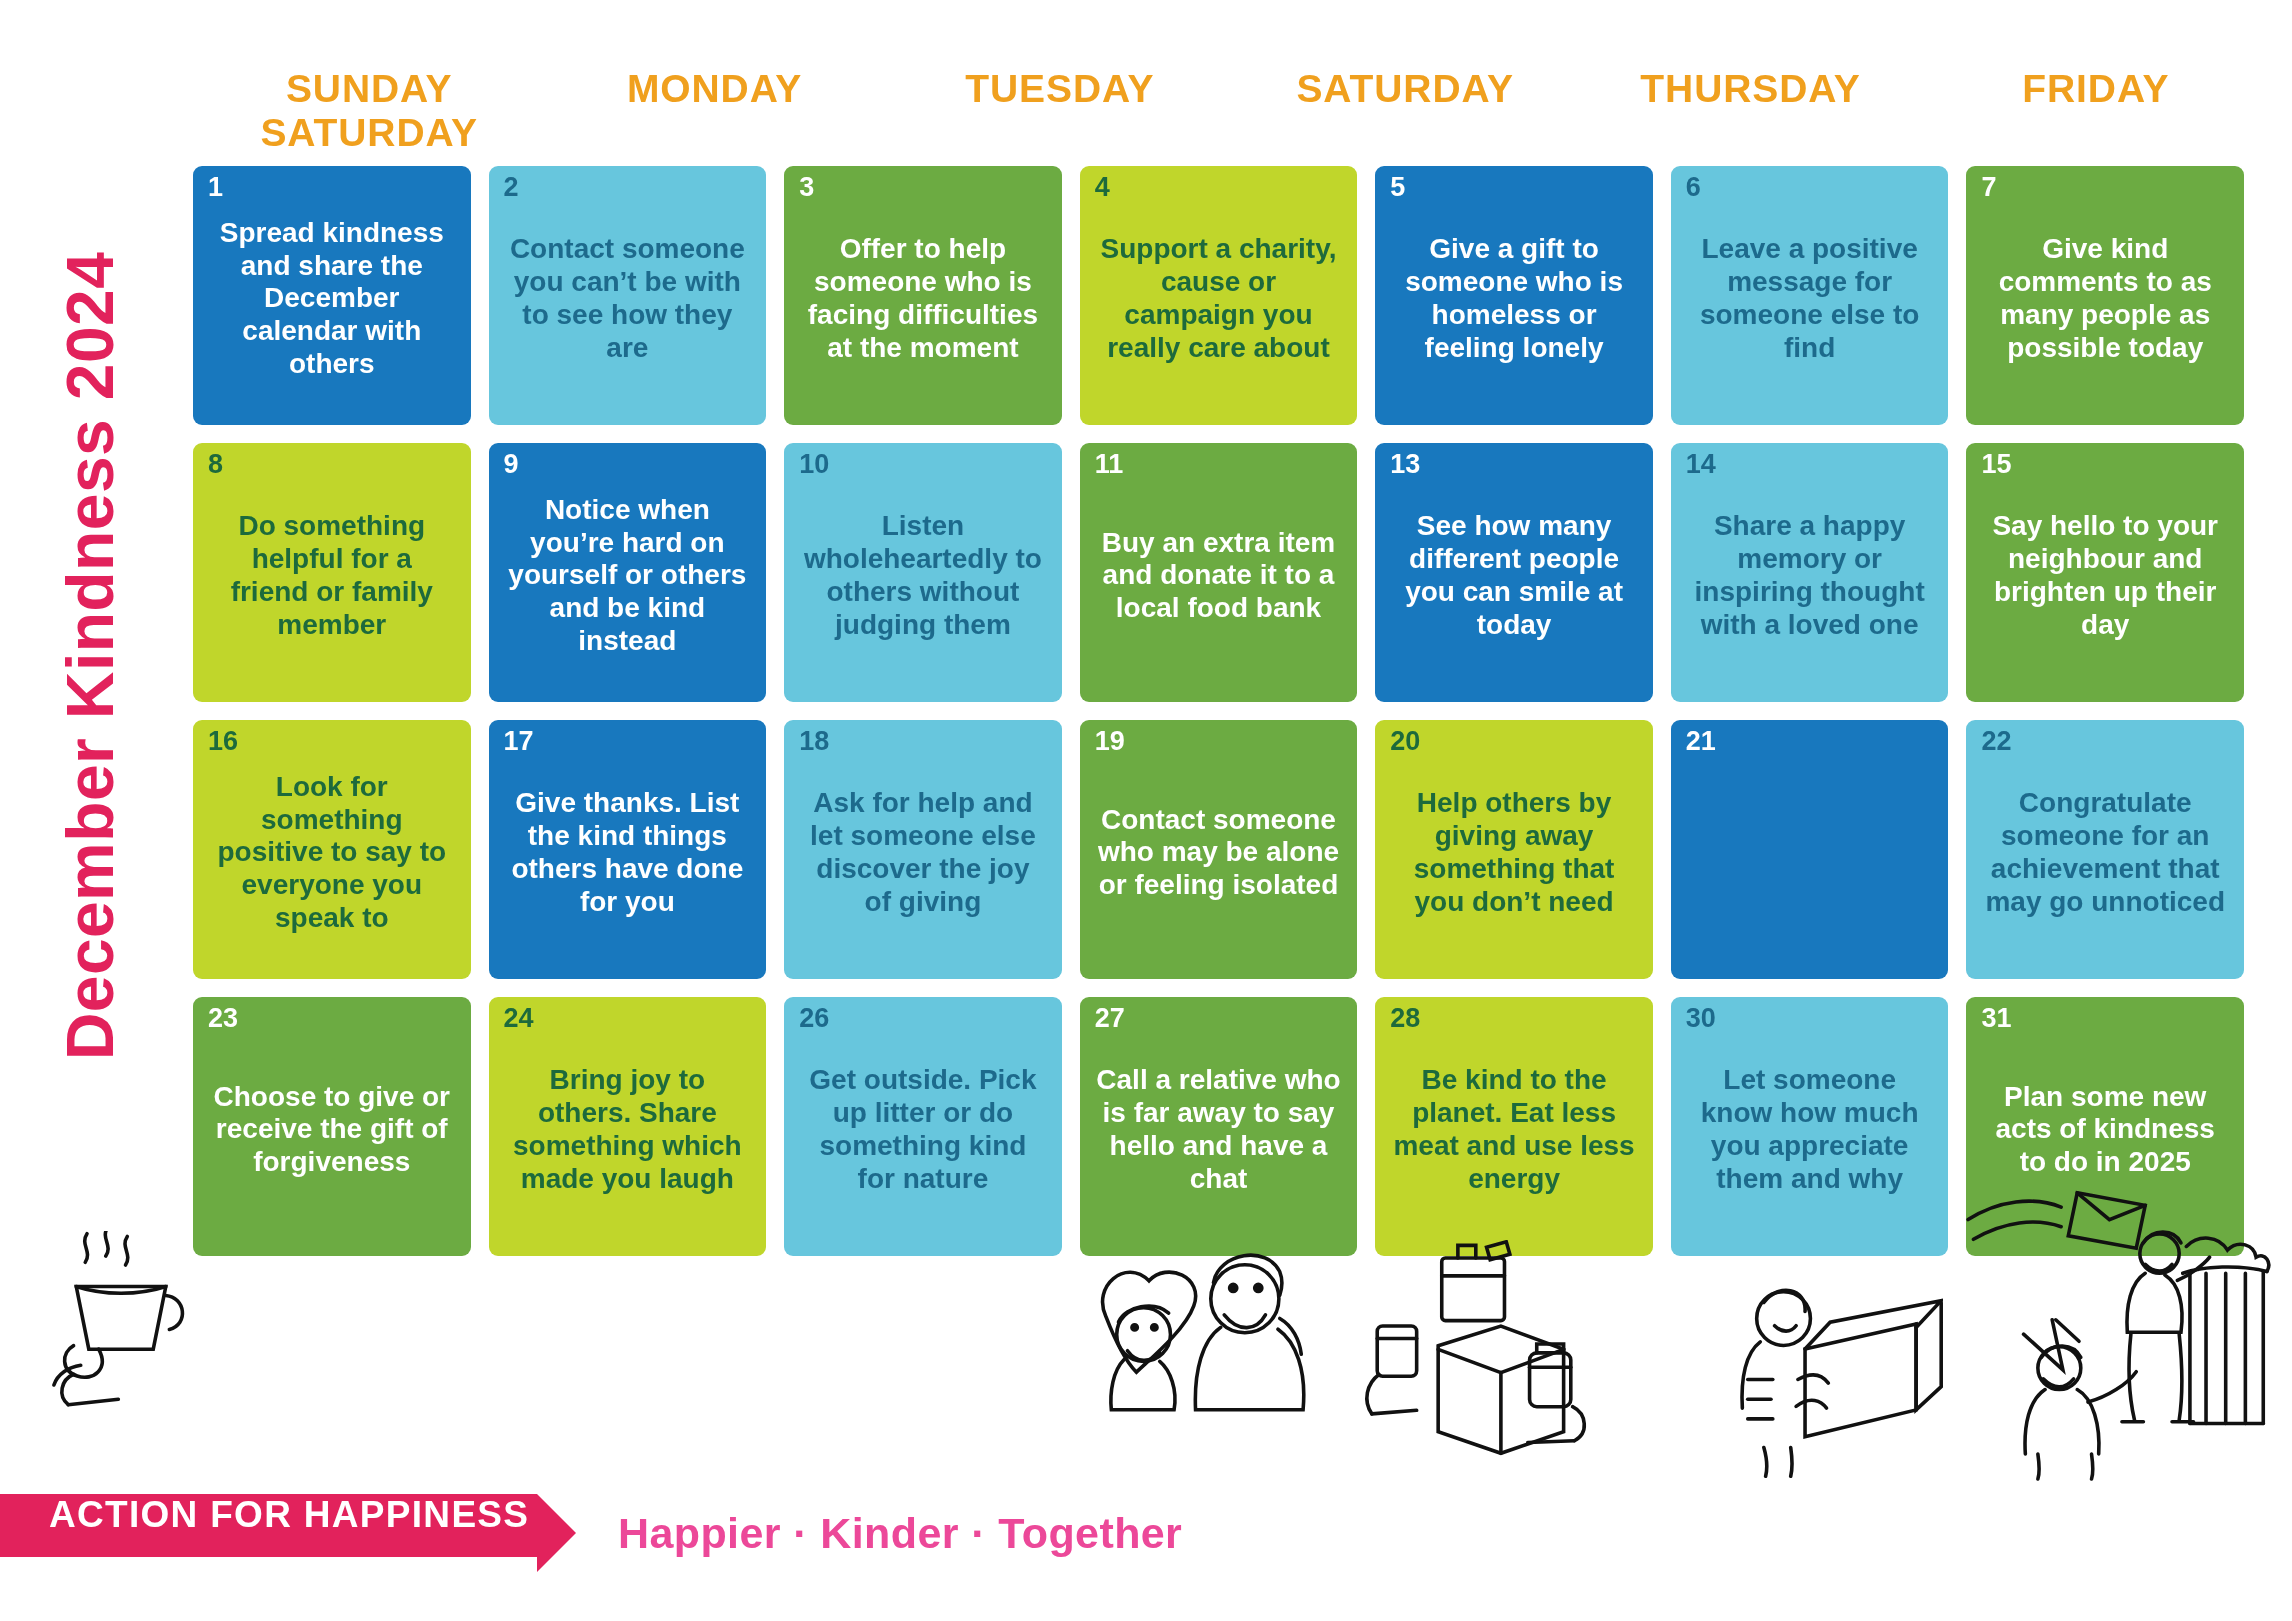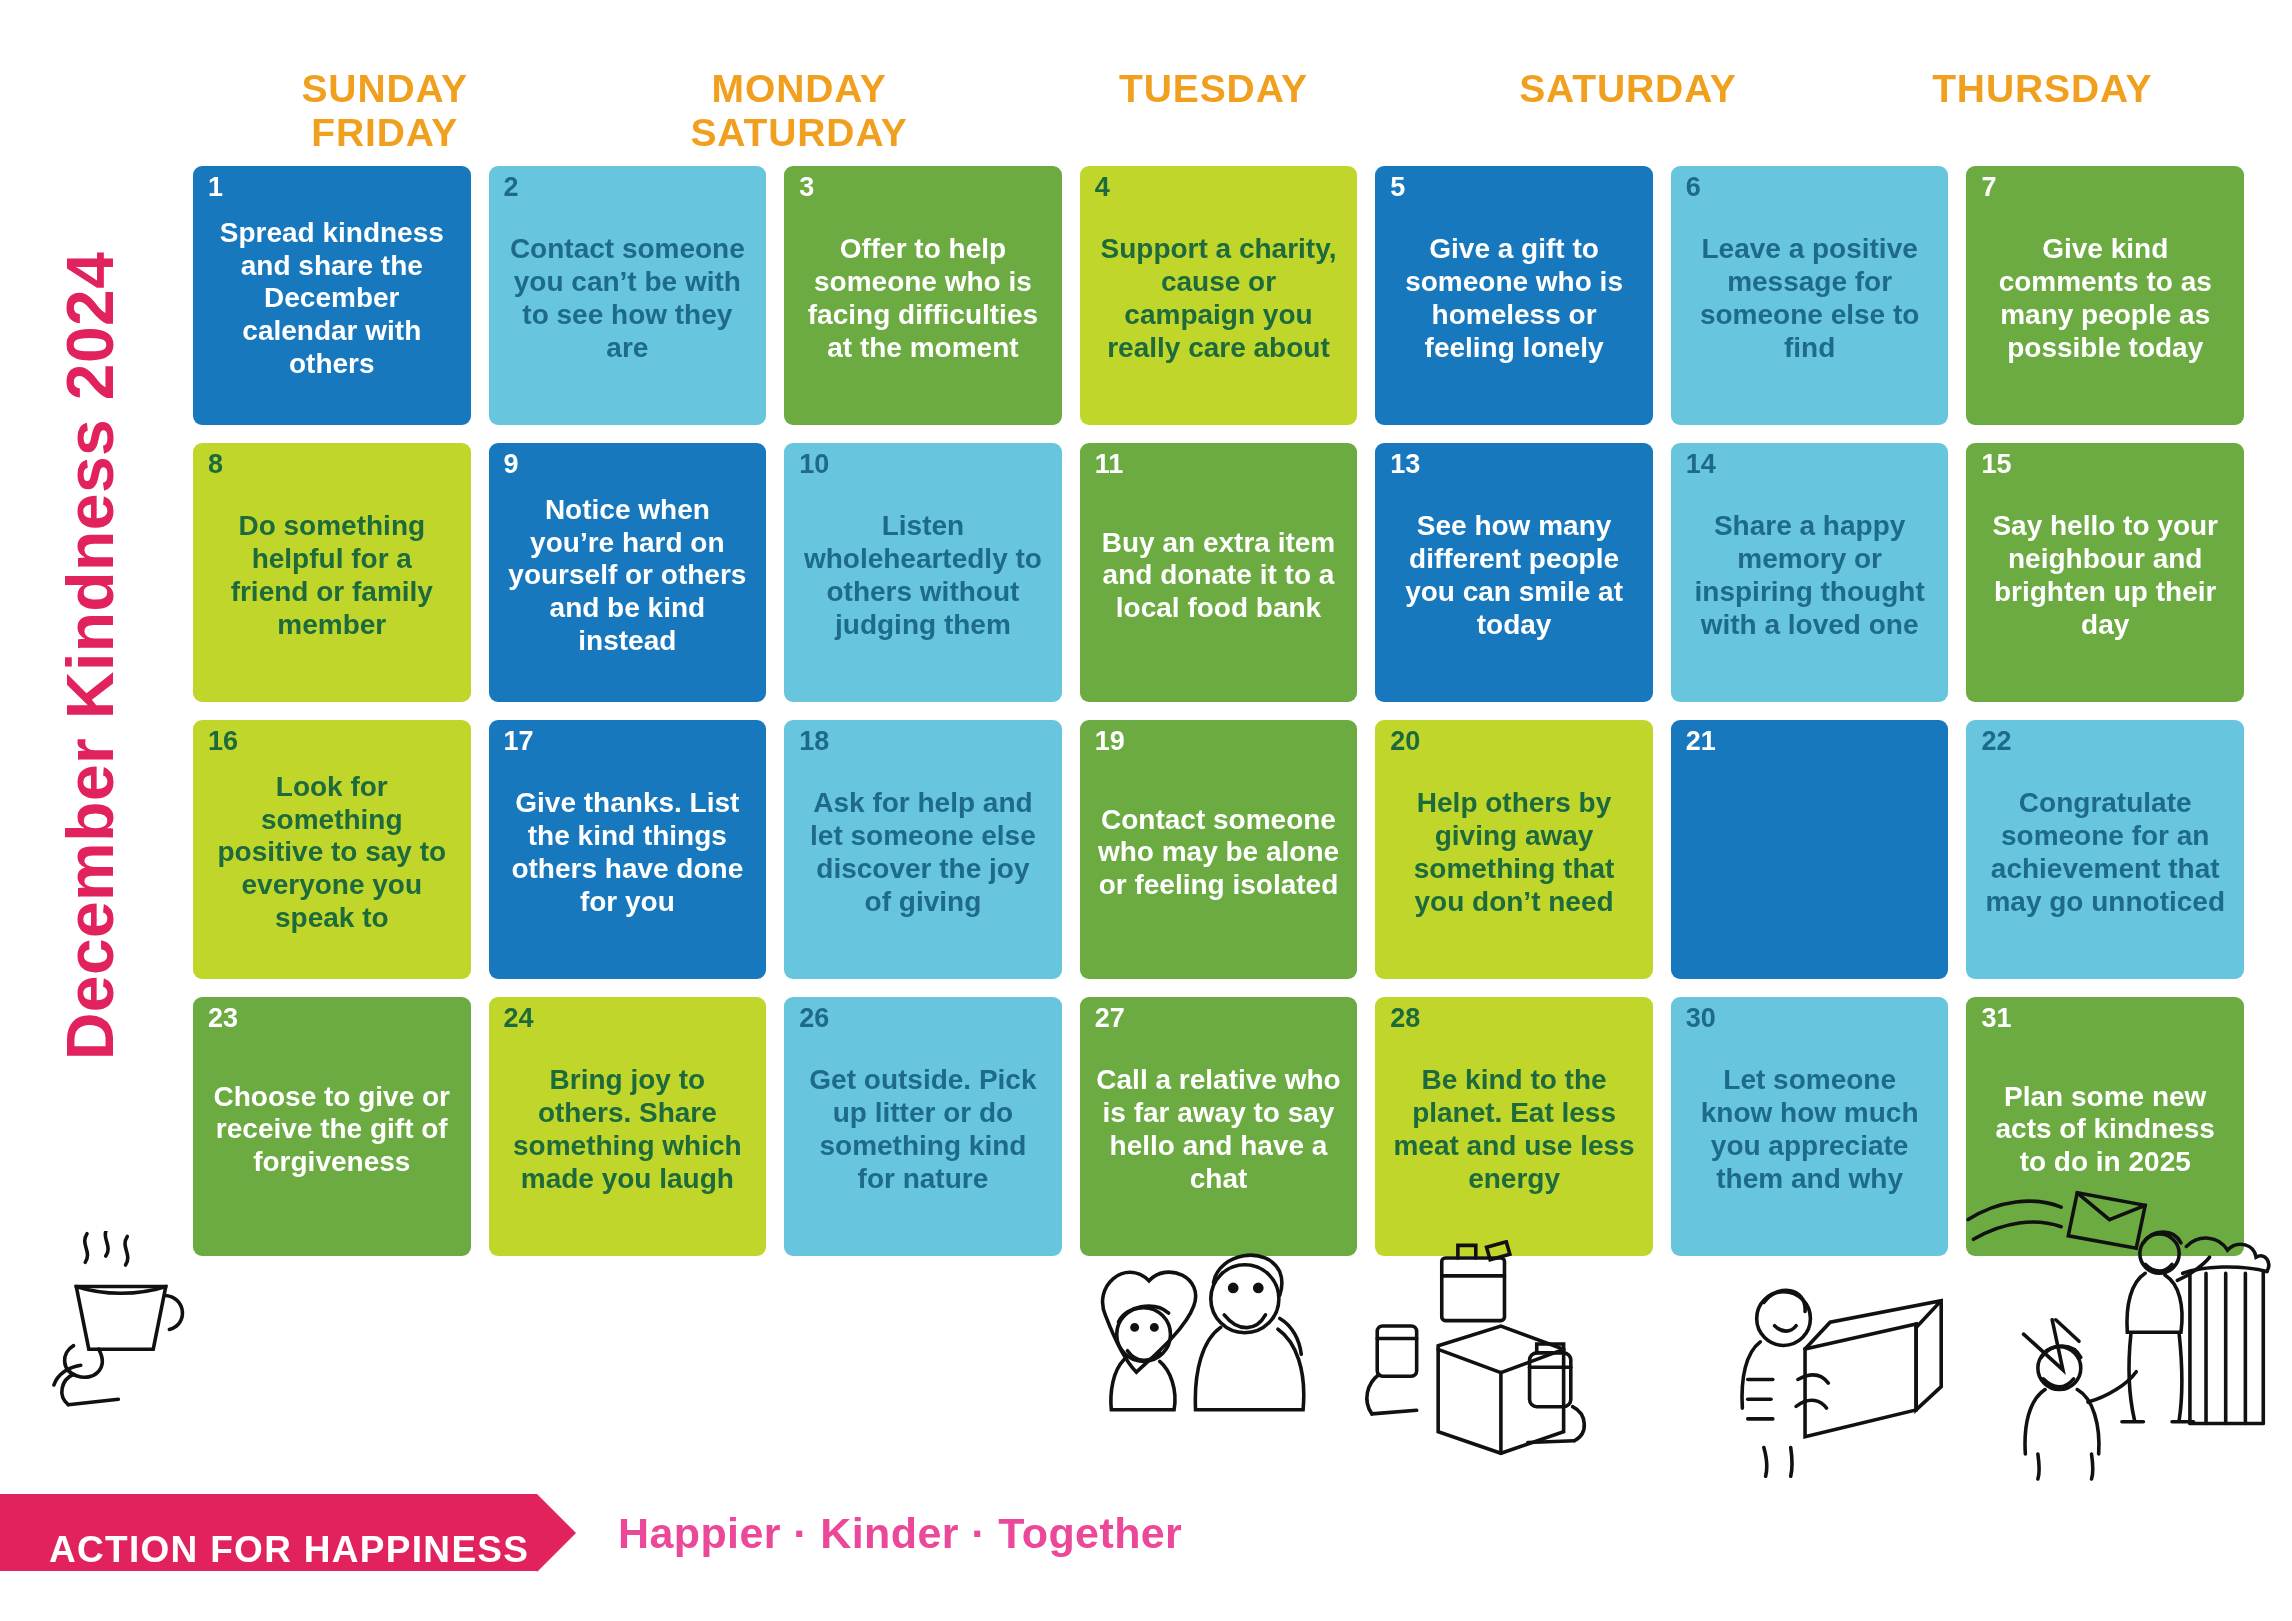--- a/index.html
+++ b/index.html
@@ -34,25 +34,25 @@
     color: #e2225c;
     font-size: 66px;
     font-weight: bold;
     letter-spacing: 0.4px;
     white-space: nowrap;
   }
 
   
   .dow-row {
     position: absolute;
-    left: 188px;
+    left: 207px;
     top: 67px;
     width: 2051px;
     display: grid;
-    grid-template-columns: repeat(5, 1fr);
+    grid-template-columns: repeat(6, 1fr);
     column-gap: 21px;
   }
   .dow {
     text-align: center;
     color: #f0a01e;
     font-size: 39px;
     font-weight: bold;
     letter-spacing: 0.9px;
   }
 
@@ -108,24 +108,24 @@
 
   
   .cell .celltext { transform: translateY(5.4px); }
 
   
   .footer-banner {
     position: absolute;
     left: 0px;
     top: 1494px;
     width: 537px;
-    height: 77px;
+    height: 63px;
     background: #e2225c;
     display: flex;
-    align-items: flex-end;
+    align-items: flex-start;
     padding-left: 49px;
     box-sizing: border-box;
   }
   .footer-banner::after {
     content: "";
     position: absolute;
     right: -39px;
     top: 0;
     width: 0;
     height: 0;

